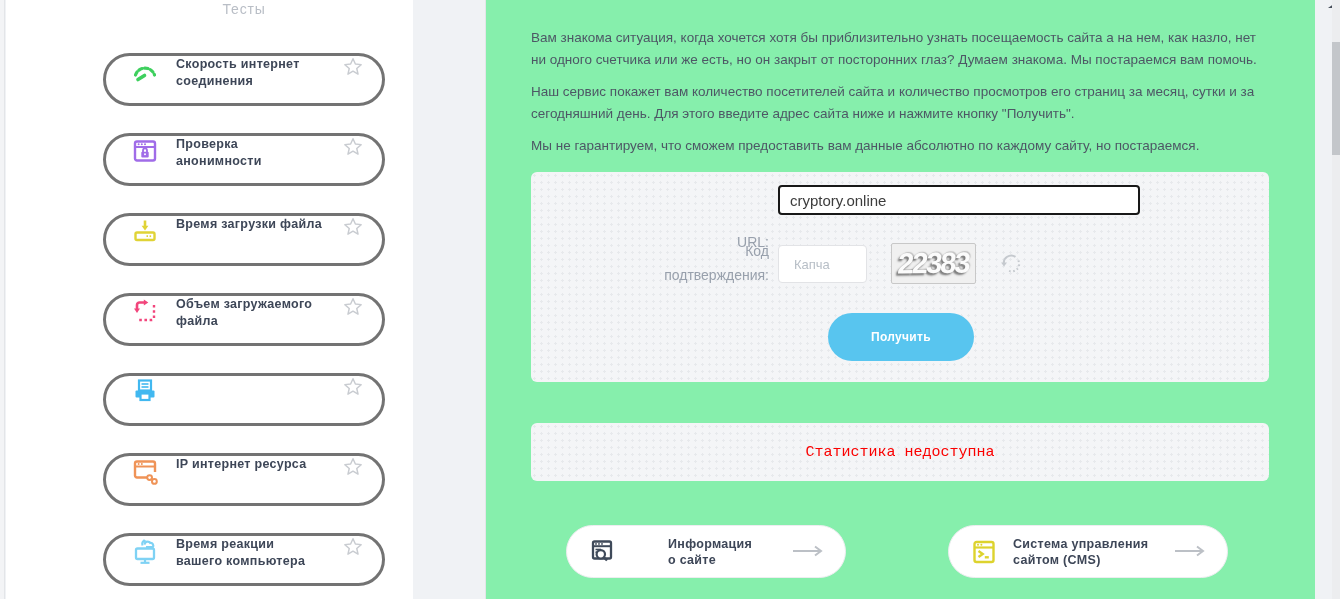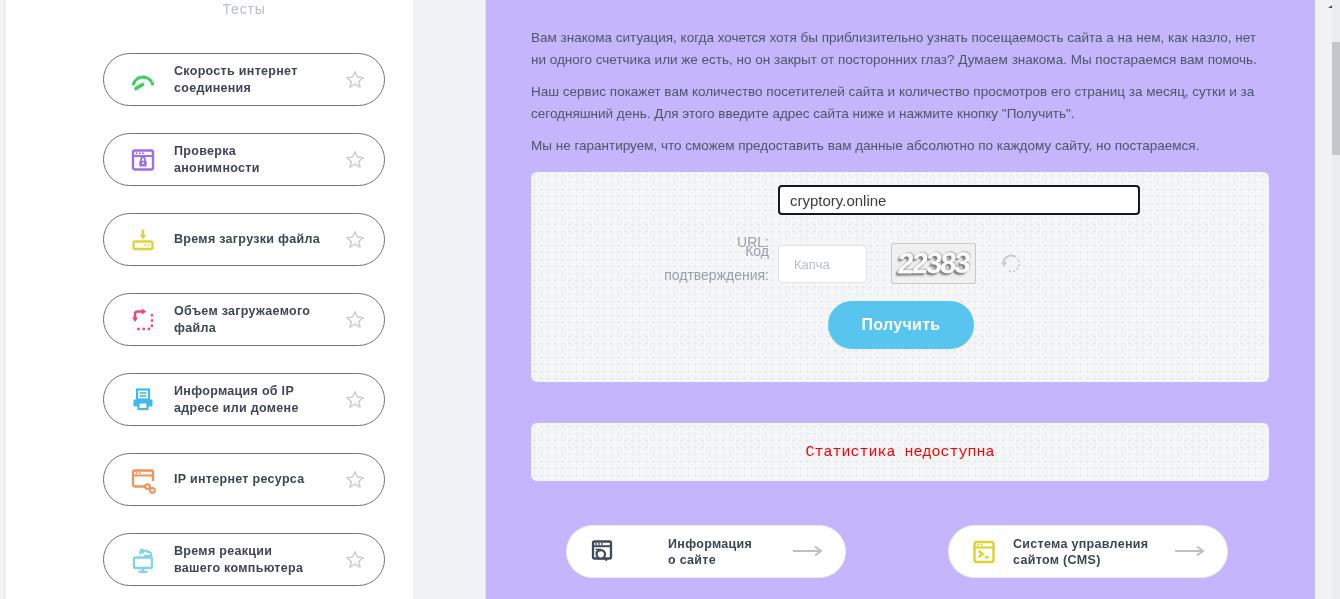--- a/index.html
+++ b/index.html
@@ -22,34 +22,34 @@
     position: absolute; left: 6px; top: 0; width: 407px; height: 599px;
     background: #ffffff;
   }
   .sidebar-header {
     position: absolute; left: 97px; top: 1px; width: 282px;
     text-align: center; color: #b9bec6; font-size: 14px; font-weight: 400;
     letter-spacing: 0.8px;
   }
   .pill {
     position: absolute; left: 97px; width: 282px; height: 53px;
-    background: #fff; border: 1px solid #737373; border-radius: 27px;
-    display: flex; align-items: center; cursor: pointer;
+    background: #fff; border: 3px solid #737373; border-radius: 27px;
+    display: flex; align-items: flex-start; cursor: pointer;
   }
   .pill-icon { margin-left: 24px; width: 30px; height: 30px; flex: 0 0 30px; }
   .pill-label {
     margin-left: 16px; font-size: 12.5px; font-weight: 700; color: #3d4657;
     line-height: 17px; letter-spacing: 0.3px; white-space: pre-line;
   }
   .pill-star { margin-left: auto; margin-right: 18px; width: 22px; height: 22px; cursor: pointer; }
 
   
   .main {
     position: absolute; left: 485px; top: 0; width: 830px; height: 599px;
-    background: #c4b5fd; border-left: 1px solid #e3e5e8;
+    background: #86efac; border-left: 1px solid #e3e5e8;
   }
   .intro { position: absolute; left: 45px; top: 27px; width: 740px; }
   .intro p {
     font-size: 13.5px; line-height: 22px; color: #4d5765; margin-bottom: 10px;
   }
 
   .dotted {
     background-color: #f4f5f7;
     background-image: radial-gradient(#e7e9ec 1px, rgba(0,0,0,0) 1.1px);
     background-size: 7px 7px;
@@ -86,23 +86,23 @@
   .captcha-digits {
     font-size: 29px; font-weight: 700; letter-spacing: -2px;
     color: #fbfbfb; transform: skewX(-6deg) rotate(-1deg);
     text-shadow: -2px 2px 2px rgba(110,110,110,0.9), 1px -1px 1px rgba(150,150,150,0.5);
   }
   .refresh-btn {
     position: absolute; left: 467px; top: 78px; width: 26px; height: 26px;
     background: none; border: none; cursor: pointer; padding: 0;
   }
   .submit-btn {
-    position: absolute; left: 297px; top: 129px; width: 146px; height: 48px;
+    position: absolute; left: 297px; top: 141px; width: 146px; height: 48px;
     background: #58c5ef; border: none; border-radius: 24px; cursor: pointer;
-    color: #ffffff; font-size: 16px; font-weight: 700;
+    color: #ffffff; font-size: 12px; font-weight: 700;
     font-family: "Liberation Sans", sans-serif; letter-spacing: 0.3px;
   }
 
   .status-panel {
     position: absolute; left: 45px; top: 423px; width: 738px; height: 58px;
     display: flex; align-items: center; justify-content: center;
   }
   .status-text { color: #fb0000; font-size: 15px; font-family: Liberation Mono, monospace; }
 
   .card {
@@ -219,22 +219,20 @@
   <div class="pill" style="top:373px">
     <span class="pill-icon">
       <svg width="30" height="30" viewBox="0 0 30 30">
         <rect x="9" y="4.5" width="12" height="10" fill="none" stroke="#41b8f0" stroke-width="2.2"></rect>
         <line x1="11.5" y1="8" x2="18.5" y2="8" stroke="#41b8f0" stroke-width="1.6"></line>
         <line x1="11.5" y1="11" x2="18.5" y2="11" stroke="#41b8f0" stroke-width="1.6"></line>
         <rect x="5.5" y="14.5" width="19" height="7" rx="1" fill="#41b8f0"></rect>
         <rect x="10.5" y="17.5" width="9" height="6.5" fill="#ffffff" stroke="#41b8f0" stroke-width="2.2"></rect>
       </svg>
     </span>
-    <span class="pill-label">Информация об IP
-адресе или домене</span>
     <span class="pill-star">
       <svg width="22" height="22" viewBox="0 0 24 24">
           <path d="M12 3l2.6 5.8 6.3.6-4.8 4.2 1.4 6.2-5.5-3.3-5.5 3.3 1.4-6.2-4.8-4.2 6.3-.6z" fill="none" stroke="#c9ccd1" stroke-width="1.6" stroke-linejoin="round"></path>
         </svg>
     </span>
   </div>
 
   <div class="pill" style="top:453px">
     <span class="pill-icon">
       <svg width="30" height="30" viewBox="0 0 30 30">

